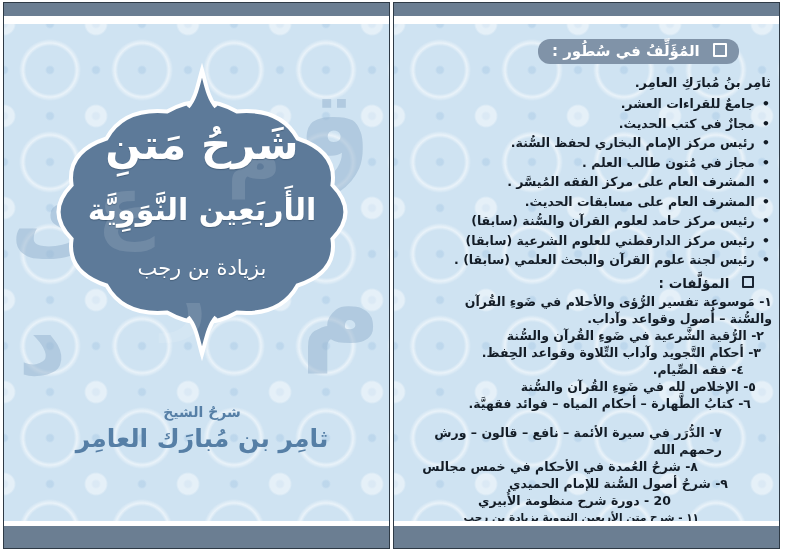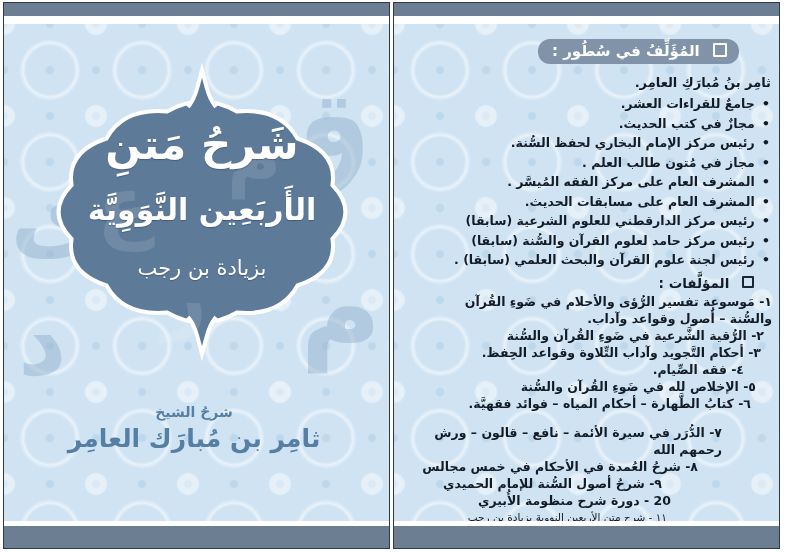--- a/index.html
+++ b/index.html
@@ -34,21 +34,21 @@
   }
   .medallion-svg{position:absolute;left:38px;top:38px;z-index:1;}
   .cover-title{
     position:absolute;left:38px;width:320px;text-align:center;z-index:2;
     color:#ffffff;font-weight:700;text-shadow:0 1px 1px rgba(30,50,70,.35);
   }
   .cover-title.l1{top:96px;font-size:42px;}
   .cover-title.l2{top:168px;font-size:30px;letter-spacing:1px;}
   .cover-title.l3{top:232px;font-size:21px;font-weight:400;}
   .byline{
-    position:absolute;left:30px;width:320px;text-align:center;z-index:2;
+    position:absolute;left:38px;width:320px;text-align:center;z-index:2;
     color:#567fa6;
   }
   .byline-label{top:380px;font-size:14px;font-weight:700;}
   .byline-name{top:400px;font-size:25px;font-weight:700;letter-spacing:1px;}
   
   .bio-content{position:absolute;inset:0;direction:rtl;text-align:right;color:#131c26;}
   .pill-row{margin:15px 40px 0 0;}
   .pill{
     display:inline-block;background:#8093a8;color:#ffffff;border-radius:12px;
     padding:3px 12px 4px 14px;font-size:15px;font-weight:700;
@@ -66,23 +66,23 @@
   .works{list-style:none;margin:2px 0 0 0;padding:0 7px 0 0;}
   .works li{font-size:12.5px;font-weight:700;line-height:17px;}
   .works li:nth-child(1){max-width:352px;}
   .works li:nth-child(2){margin-right:8px;}
   .works li:nth-child(3){margin-right:11px;}
   .works li:nth-child(4){margin-right:28px;}
   .works li:nth-child(5){margin-right:16px;}
   .works li:nth-child(6){margin-right:21px;}
   .works li:nth-child(7){margin-right:50px;margin-top:12px;}
   .works li:nth-child(8){margin-right:74px;}
-  .works li:nth-child(9){margin-right:110px;}
+  .works li:nth-child(9){margin-right:44px;}
   .works li:nth-child(10){margin-right:101px;}
-  .works li:nth-child(11){margin-right:105px;font-size:10.5px;font-weight:400;}
+  .works li:nth-child(11){margin-right:73px;font-size:10.5px;font-weight:700;}
 </style>
 </head>
 <body>
 
 <div class="page page-left">
   <div class="band band-top"></div>
   <div class="band band-bottom"></div>
   <div class="pattern">
 
     <span class="ghost" style="font-size:120px;right:18px;top:50px;">ق</span>
@@ -123,22 +123,22 @@
 
       <div class="bio-intro">ثامِر بنُ مُبارَكِ العامِر.</div>
 
       <ul class="creds">
         <li>جامعٌ للقراءات العشر.</li>
         <li>مجازٌ في كتب الحديث.</li>
         <li>رئيس مركز الإمام البخاري لحفظ السُّنة.</li>
         <li>مجاز في مُتون طالب العلم .</li>
         <li>المشرف العام على مركز الفقه المُيسَّر .</li>
         <li>المشرف العام على مسابقات الحديث.</li>
+        <li>رئيس مركز حامد لعلوم القرآن والسُّنة (سابقا)</li>
         <li>رئيس مركز الدارقطني للعلوم الشرعية (سابقا)</li>
-        <li>رئيس مركز حامد لعلوم القرآن والسُّنة (سابقا)</li>
         <li>رئيس لجنة علوم القرآن والبحث العلمي (سابقا) .</li>
       </ul>
 
       <div class="works-header">
         <span class="sq-icon dark"></span>
         <span>المؤلَّفات :</span>
       </div>
 
       <ol class="works">
         <li>١- مَوسوعة تفسير الرُّؤى والأحلام في ضَوءِ القُرآن والسُّنة – أُصول وقواعد وآداب.</li>

